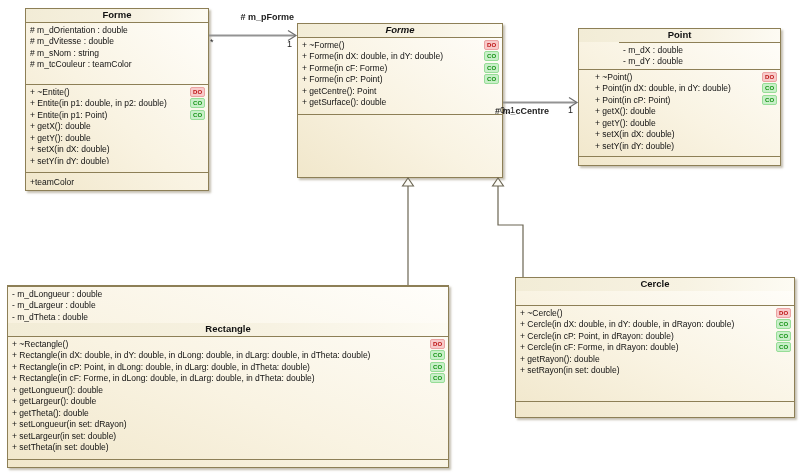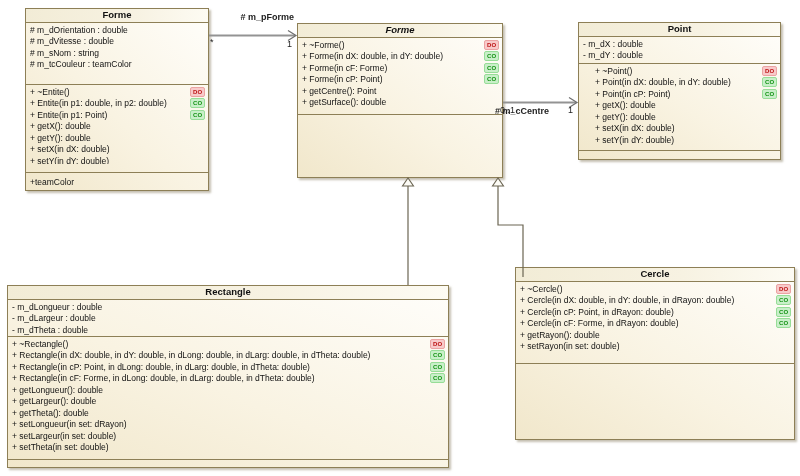--- a/index.html
+++ b/index.html
@@ -118,23 +118,23 @@
         <div class="row">
           <span class="txt">+ getCentre(): Point</span>
         </div>
         <div class="row">
           <span class="txt it">+ getSurface(): double</span>
         </div>
       </div>
     <div class="comp members fill"></div>
   </div>
 
-  <div class="uml-class" style="left:578px;top:22px;width:203px;height:138px;">
+  <div class="uml-class" style="left:578px;top:28px;width:203px;height:138px;">
     <div class="comp title">Point</div>
-    <div class="comp members" style="height:27px;">
+    <div class="comp members" style="height:27px;margin-left:40px;">
         <div class="row">
           <span class="txt">- m_dX : double</span>
         </div>
         <div class="row">
           <span class="txt">- m_dY : double</span>
         </div>
       </div>
     <div class="comp members" style="height:87px;padding-left:12px;">
         <div class="row">
           <span class="txt">+ ~Point()</span>
@@ -158,32 +158,32 @@
           <span class="txt">+ setX(in dX: double)</span>
         </div>
         <div class="row">
           <span class="txt">+ setY(in dY: double)</span>
         </div>
       </div>
     <div class="comp members fill"></div>
   </div>
 
   <div class="uml-class" style="left:7px;top:285px;width:442px;height:183px;">
+    <div class="comp members" style="height:37px;">
+        <div class="row">
+          <span class="txt">- m_dLongueur : double</span>
+        </div>
+        <div class="row">
+          <span class="txt">- m_dLargeur : double</span>
+        </div>
+        <div class="row">
+          <span class="txt">- m_dTheta : double</span>
+        </div>
+      </div>
     <div class="comp title">Rectangle</div>
-    <div class="comp members" style="height:37px;">
-        <div class="row">
-          <span class="txt">- m_dLongueur : double</span>
-        </div>
-        <div class="row">
-          <span class="txt">- m_dLargeur : double</span>
-        </div>
-        <div class="row">
-          <span class="txt">- m_dTheta : double</span>
-        </div>
-      </div>
     <div class="comp members" style="height:123px;">
         <div class="row">
           <span class="txt">+ ~Rectangle()</span>
           <span class="badge do">DO</span>
         </div>
         <div class="row">
           <span class="txt">+ Rectangle(in dX: double, in dY: double, in dLong: double, in dLarg: double, in dTheta: double)</span>
           <span class="badge co">CO</span>
         </div>
         <div class="row">
@@ -209,21 +209,21 @@
         <div class="row">
           <span class="txt">+ setLargeur(in set: double)</span>
         </div>
         <div class="row">
           <span class="txt">+ setTheta(in set: double)</span>
         </div>
       </div>
     <div class="comp members fill"></div>
   </div>
 
-  <div class="uml-class" style="left:515px;top:267px;width:280px;height:173px;">
+  <div class="uml-class" style="left:515px;top:277px;width:280px;height:141px;gap:14px;">
     <div class="comp title">Cercle</div>
     <div class="comp members" style="height:82px;">
         <div class="row">
           <span class="txt">+ ~Cercle()</span>
           <span class="badge do">DO</span>
         </div>
         <div class="row">
           <span class="txt">+ Cercle(in dX: double, in dY: double, in dRayon: double)</span>
           <span class="badge co">CO</span>
         </div>

